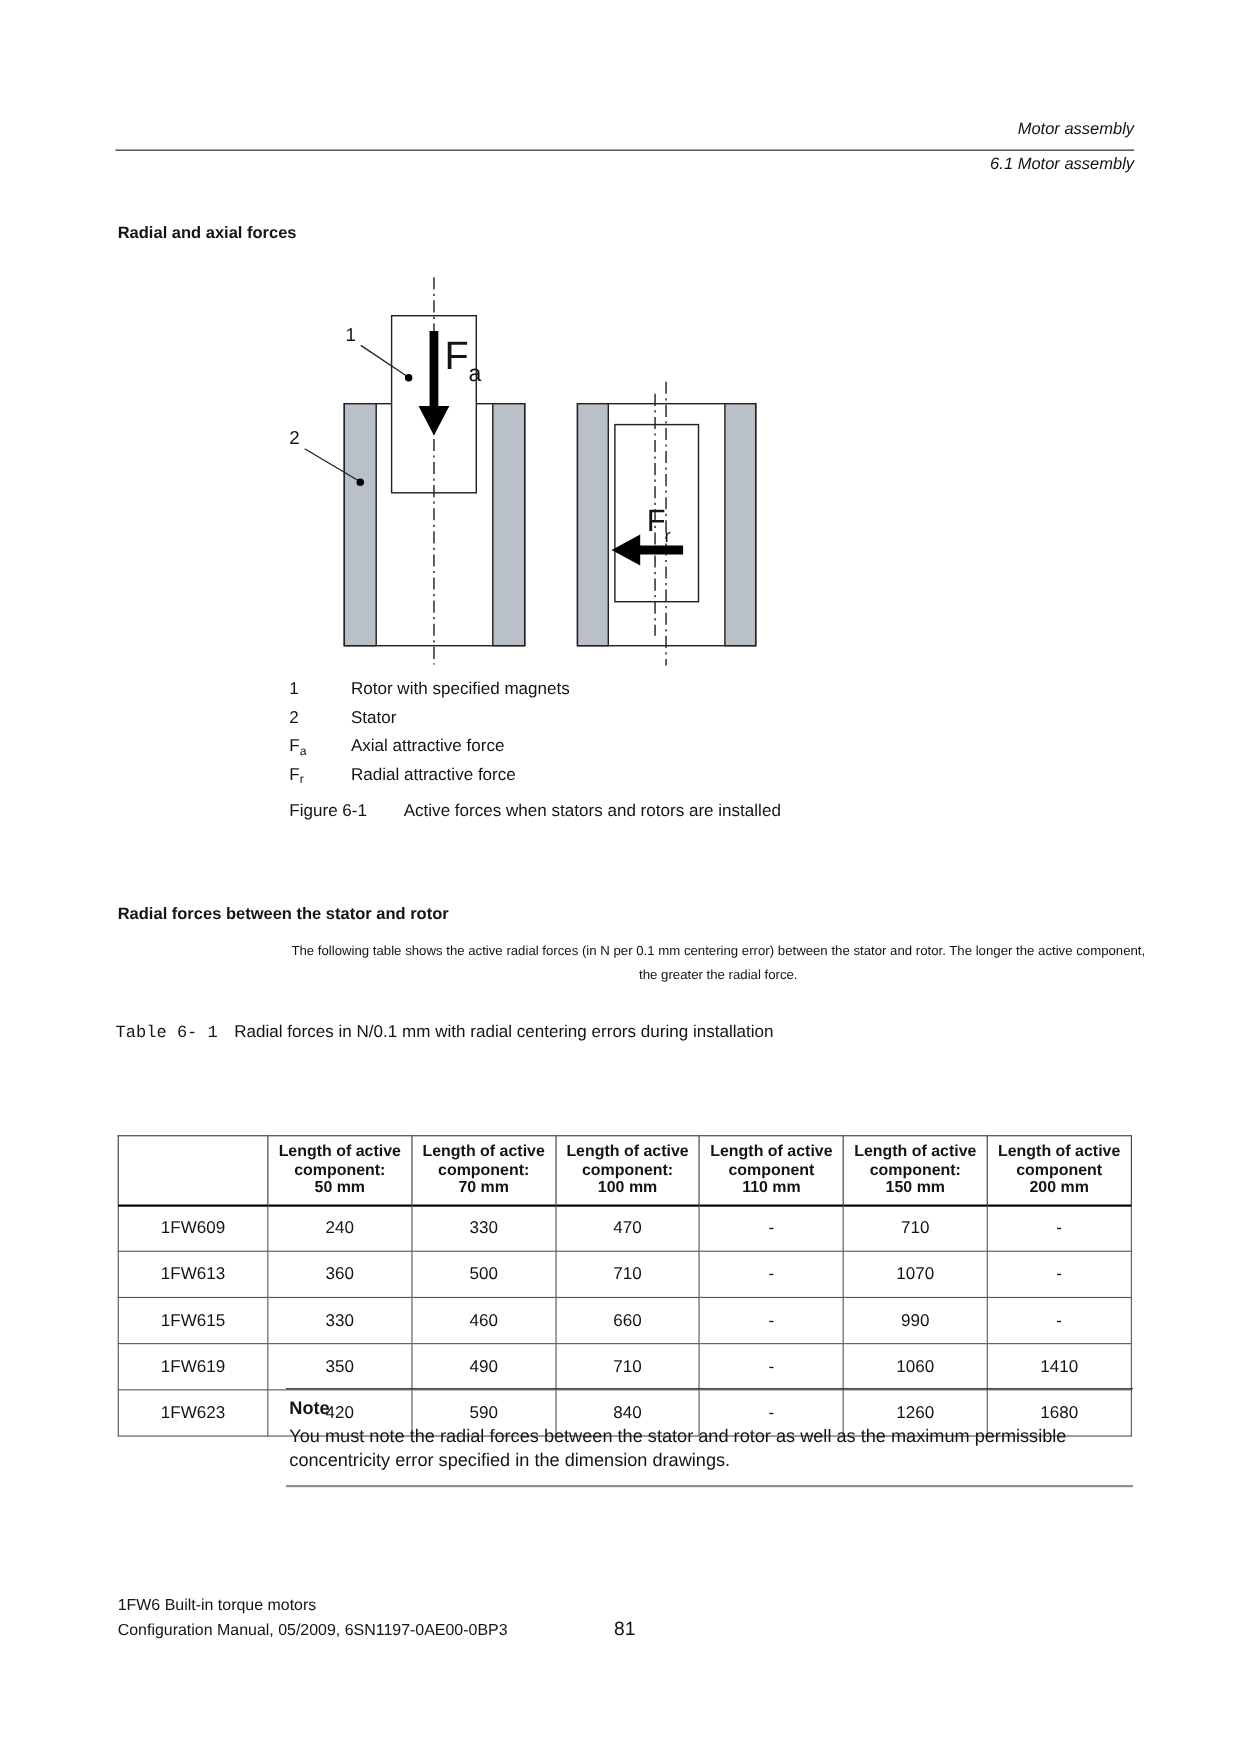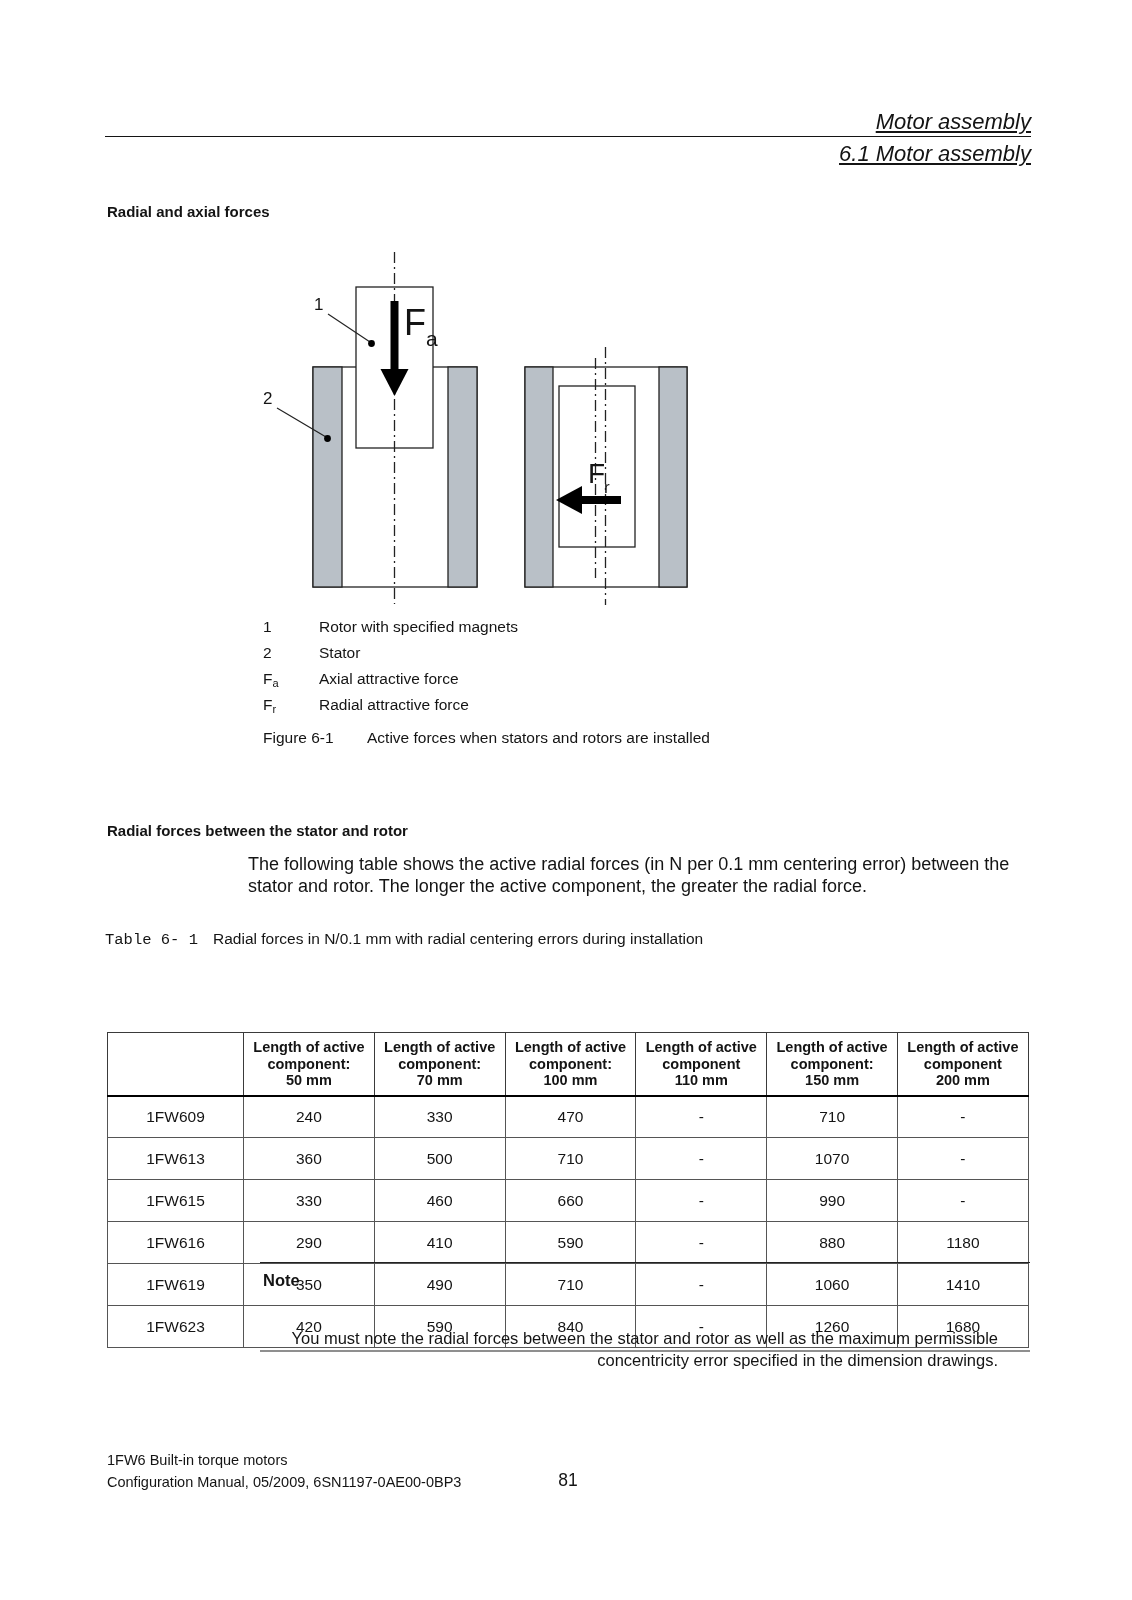--- a/index.html
+++ b/index.html
@@ -7,39 +7,39 @@
   body {
     position:relative;
     width:1132px; height:1600px;
     font-family:"Liberation Sans", sans-serif;
     color:#141414;
     overflow:hidden;
   }
   .abs { position:absolute; }
 
   
-  .running-head { left:105px; width:926px; text-align:right; font-style:italic; font-size:22px;text-decoration:underline; }
+  .running-head { left:105px; width:926px; text-align:right; font-style:italic; font-size:15px; }
   .head-rule { left:105px; top:136px; width:926px; border-top:1.5px solid #141414; }
 
   
   .h1 { font-weight:bold; font-size:15px; left:107px; }
 
   
   .fig-svg { left:250px; top:245px; width:460px; height:365px; }
   .fig-svg text { font-family:"Liberation Sans", sans-serif; fill:#141414; }
 
   .legend { left:263px; top:618px; font-size:15.5px; }
   .legend-row { height:26px; line-height:17px; }
   .legend-term { display:inline-block; width:56px; }
   .legsub { font-size:11px; vertical-align:-3px; }
   .fig-caption { left:263px; top:729px; font-size:15.5px; }
   .cap-label { display:inline-block; width:104px; }
 
   
-  .para { left:248px; top:854px; width:778px; font-size:18px; line-height:21.5px; }
+  .para { left:264px; top:854px; width:778px; font-size:12px; line-height:21.5px;text-align:center; }
 
   
   .tbl-caption { left:105px; top:930px; font-size:15.5px; }
   .tbl-cap-label { display:inline-block; width:108px;font-family:Liberation Mono, monospace; }
   table.forces {
     left:107px; top:995px; width:921px;
     border-collapse:collapse; table-layout:fixed;
     position:absolute;
     border:1.5px solid #000;
     font-size:15.5px;
@@ -54,21 +54,21 @@
     border:1px solid #3a3a3a; border-bottom:2.5px solid #000;
   }
   table.forces td {
     height:42px; text-align:center; vertical-align:middle;
     border:1px solid #555;
   }
 
   
   .note-rule-top { left:260px; top:1262px; width:770px; border-top:1.4px solid #222; }
   .note-title { left:263px; top:1271px; font-weight:bold; font-size:16.5px; }
-  .note-body { left:263px; top:1328px; width:735px; font-size:16.5px; line-height:21.5px;text-align:right; }
+  .note-body { left:263px; top:1296px; width:735px; font-size:16.5px; line-height:21.5px; }
   .note-rule-bottom { left:260px; top:1350px; width:770px; border-top:2px solid #8f8f8f; }
 
   
   .footer-line { left:107px; font-size:14.5px; }
   .footer-page { left:105px; width:926px; top:1470px; text-align:center; font-size:17.5px; }
 </style>
 </head>
 <body>
 
 <div class="abs running-head" style="top:109px;">Motor assembly</div>
@@ -188,29 +188,20 @@
     <tr>
       <td>1FW615</td>
       <td>330</td>
       <td>460</td>
       <td>660</td>
       <td>-</td>
       <td>990</td>
       <td>-</td>
     </tr>
     <tr>
-      <td>1FW616</td>
-      <td>290</td>
-      <td>410</td>
-      <td>590</td>
-      <td>-</td>
-      <td>880</td>
-      <td>1180</td>
-    </tr>
-    <tr>
       <td>1FW619</td>
       <td>350</td>
       <td>490</td>
       <td>710</td>
       <td>-</td>
       <td>1060</td>
       <td>1410</td>
     </tr>
     <tr>
       <td>1FW623</td>

